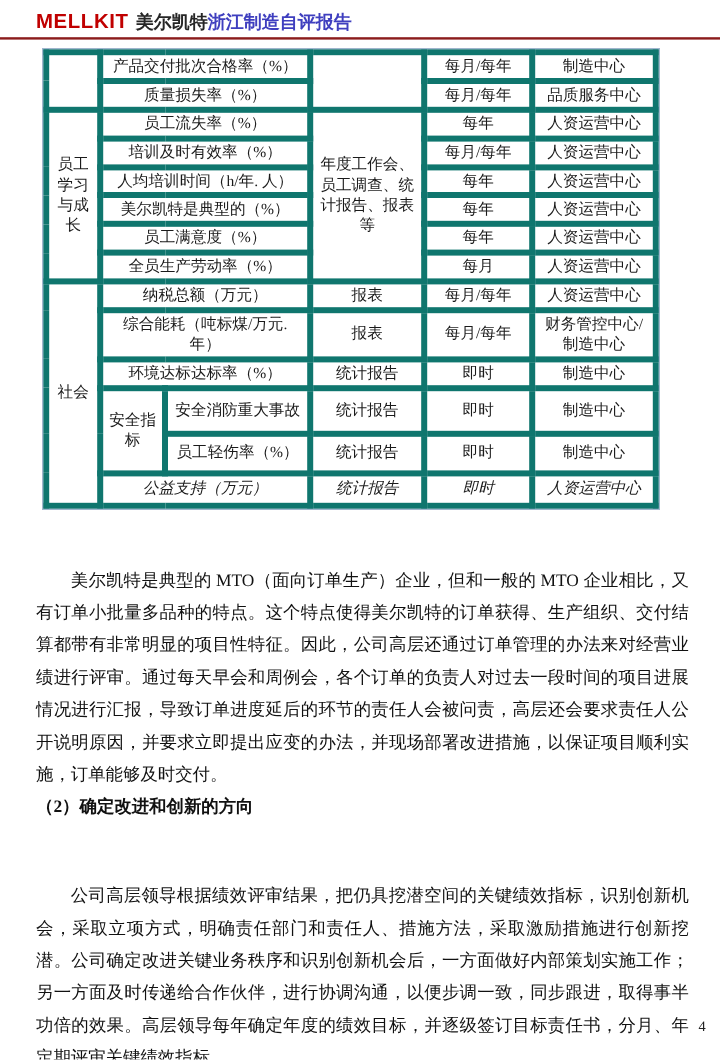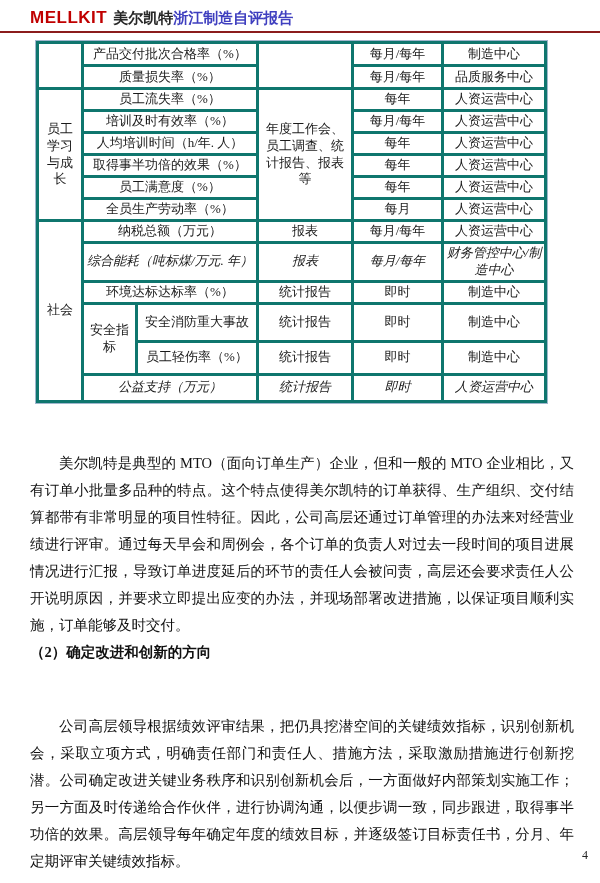--- a/index.html
+++ b/index.html
@@ -42,33 +42,33 @@
   .kpi-table-wrap { margin: 8px 0 0 36px; }
   table.kpi {
     border-collapse: collapse;
     table-layout: fixed;
     width: 508px;
     border: 3px solid #17365D;
     outline: 1px solid #9FB6CD;
     font-size: 13px;
   }
   table.kpi td {
-    border: 3px solid #0f766e;
+    border: 5px solid #0f766e;
     text-align: center;
     vertical-align: middle;
     padding: 1px 2px;
     line-height: 1.3;
     word-break: break-all;
   }
   td.col-group { padding: 1px 6px; margin-left: 10px; }
   .h23 { height: 23px; }
   .h22 { height: 22px; }
   .h27 { height: 27px; font-style: italic; }
   .h33 { height: 33px; }
-  .h35 { height: 35px; font-style: italic; }
+  .h35 { height: 35px; }
   .h38 { height: 38px; }
 
   
   .content {
     margin: 21px 26px 0 30px;
     font-size: 14.5px;
     line-height: 27px;
     text-align: justify;
     color: #111;
   }
@@ -130,21 +130,21 @@
           <td colspan="2">培训及时有效率（%）</td>
           <td>每月/每年</td>
           <td>人资运营中心</td>
         </tr>
         <tr class="h22">
           <td colspan="2">人均培训时间（h/年. 人）</td>
           <td>每年</td>
           <td>人资运营中心</td>
         </tr>
         <tr class="h22">
-          <td colspan="2">取得事半功倍的效果（%）</td>
+          <td colspan="2">美尔凯特是典型的（%）</td>
           <td>每年</td>
           <td>人资运营中心</td>
         </tr>
         <tr class="h22">
           <td colspan="2">员工满意度（%）</td>
           <td>每年</td>
           <td>人资运营中心</td>
         </tr>
         <tr class="h22">
           <td colspan="2">全员生产劳动率（%）</td>

